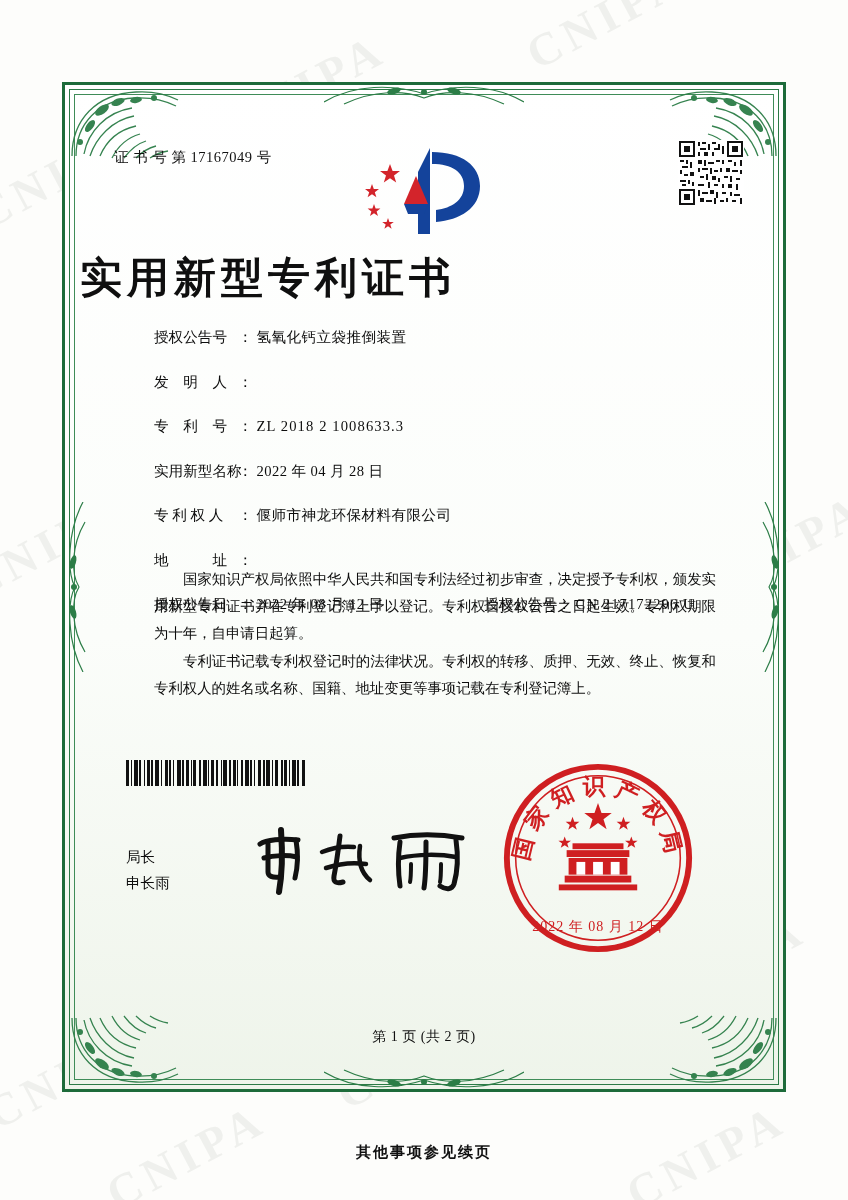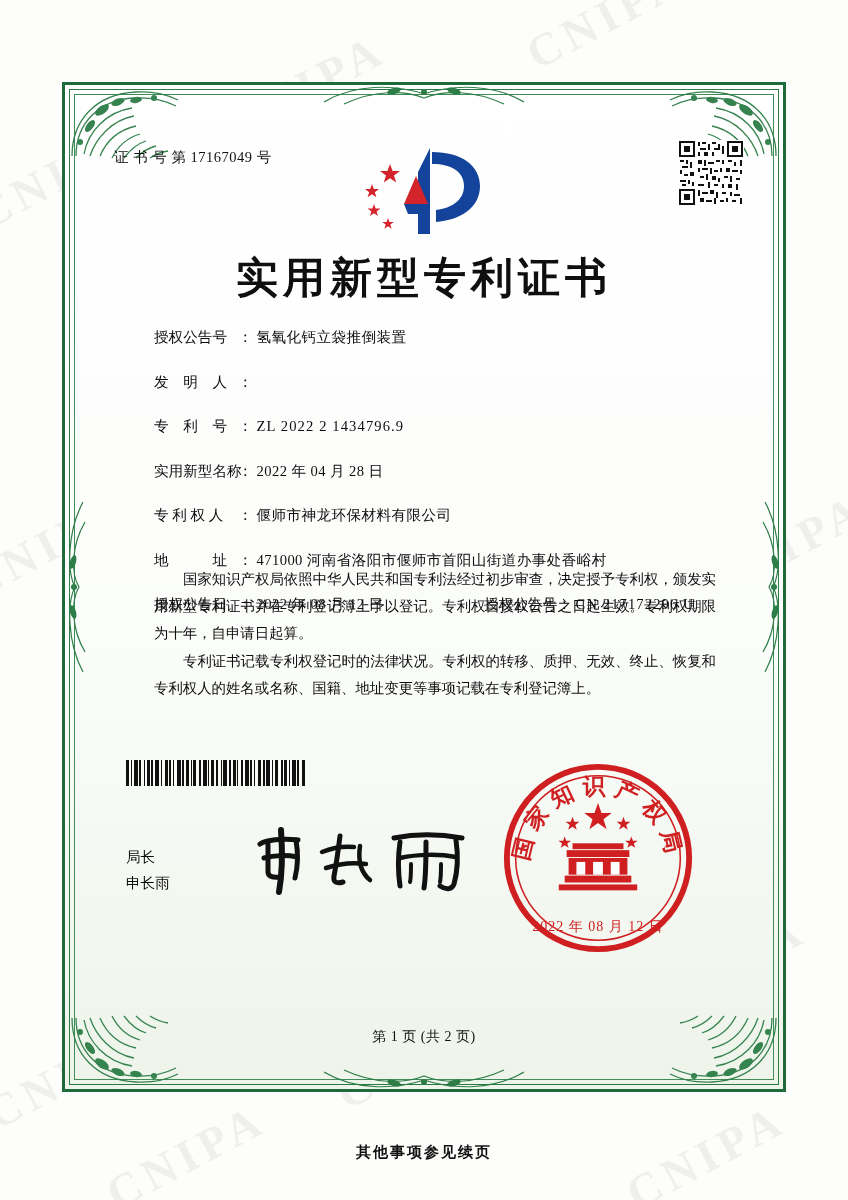--- a/index.html
+++ b/index.html
@@ -120,21 +120,20 @@
     top: 46px;
     width: 160px;
     height: 92px;
   }
 
   .title {
     position: absolute;
     left: 0;
     right: 0;
     top: 150px;
-    text-align: center;
     font-size: 42px;
     font-weight: bold;
     letter-spacing: 5px;
     color: #0f0f0f;
     font-family: "Liberation Serif", "DejaVu Serif", serif;
   }
 
   .fields {
     position: absolute;
     left: 74px;
@@ -526,39 +525,38 @@
       </div>
 
       <div class="field-row">
         <span class="f-label">发　明　人</span>
         <span class="f-colon">：</span>
       </div>
 
       <div class="field-row">
         <span class="f-label">专　利　号</span>
         <span class="f-colon">：</span>
-        <span class="f-value mono-ish">ZL 2022 2 1434796.9</span>
+        <span class="f-value mono-ish">ZL 2018 2 1008633.3</span>
       </div>
 
       <div class="field-row">
         <span class="f-label">实用新型名称</span>
         <span class="f-colon">：</span>
         <span class="f-value">2022 年 04 月 28 日</span>
       </div>
 
       <div class="field-row">
         <span class="f-label">专 利 权 人</span>
         <span class="f-colon">：</span>
         <span class="f-value">偃师市神龙环保材料有限公司</span>
       </div>
 
       <div class="field-row">
         <span class="f-label">地　　　址</span>
         <span class="f-colon">：</span>
-        <span class="f-value">471000 河南省洛阳市偃师市首阳山街道办事处香峪村</span>
       </div>
 
       <div class="row-split">
         <span class="left-part">
           <span class="f-label">授权公告日</span>
           <span class="f-colon">：</span>
           <span class="f-value">2022 年 08 月 12 日</span>
         </span>
         <span class="right-part">
           <span class="f-label" style="width:auto;flex:0 0 auto;">授权公告号</span>

